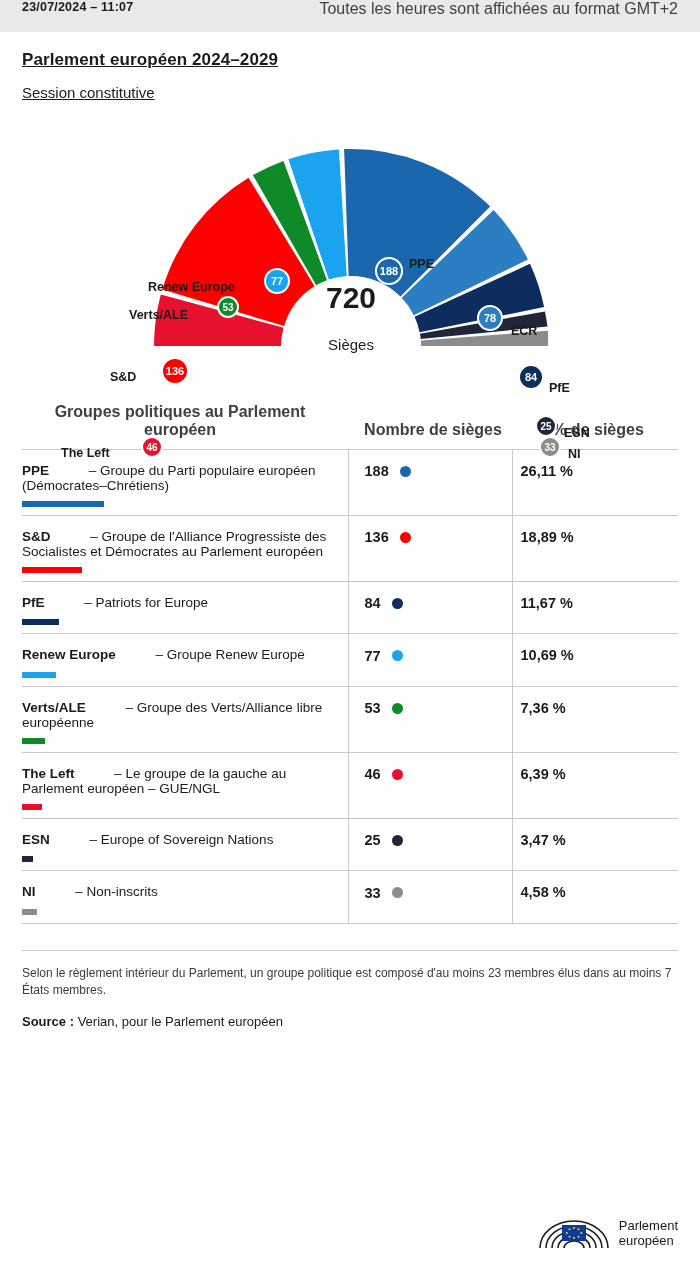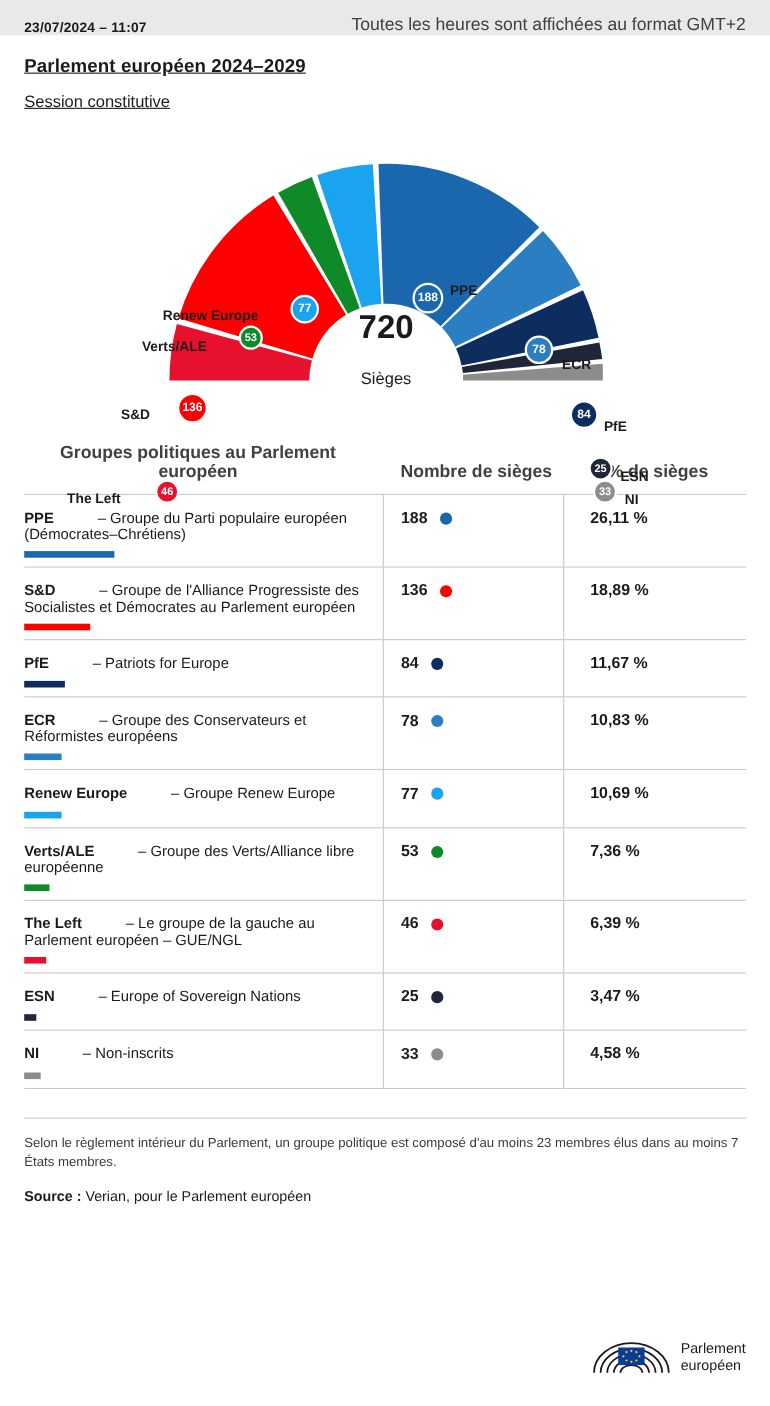--- a/index.html
+++ b/index.html
@@ -14,21 +14,21 @@
     min-height: 1278px;
     position: relative;
     background: #ffffff;
   }
 
   
   .topbar {
     height: 32px;
     background: #e9e9e9;
     display: flex;
-    align-items: flex-end;
+    align-items: flex-start;
     padding: 0 22px;
     font-size: 12.5px;
     color: #1b1b1b;
   }
   .topbar .ts { font-weight: bold; letter-spacing: 0.2px; }
   .topbar .tz {
     margin-left: auto;
     margin-right: 0;
     font-size: 16px;
     color: #404040;
@@ -120,21 +120,21 @@
   .table thead th.c3 { padding-left: 16px; }
   .table tbody td {
     border-bottom: 1px solid #c9c9c9;
     border-right: 1px solid #c9c9c9;
     padding: 13px 10px 22px 0;
     vertical-align: top;
     position: relative;
   }
   .table tbody td.c1 { width: 326px; padding-right: 18px; }
   .table tbody td.c2 { width: 164px; padding-left: 16px; white-space: nowrap; }
-  .table tbody td.c3 { width: 166px; padding-left: 24px; border-right: none; }
+  .table tbody td.c3 { width: 166px; padding-left: 8px; border-right: none; }
   .grp-abbr { font-weight: bold; }
   .grp-rest { font-weight: normal; margin-left: 36px; }
   .seats {
     font-weight: bold;
     font-size: 14.5px;
     display: inline-block;
     vertical-align: middle;
   }
   .dot {
     display: inline-block;
@@ -287,33 +287,20 @@
         <td class="c1">
           <span class="grp-abbr">PfE</span><span class="grp-rest"> – Patriots for Europe</span>
           <span class="bar" style="width:37px; background:#0d2d5e;"></span>
         </td>
         <td class="c2">
           <span class="seats">84</span>
           <span class="dot" style="background:#0d2d5e;"></span>
         </td>
         <td class="c3">
           <span class="pct">11,67 %</span>
-        </td>
-      </tr>
-      <tr>
-        <td class="c1">
-          <span class="grp-abbr">ECR</span><span class="grp-rest"> – Groupe des Conservateurs et Réformistes européens</span>
-          <span class="bar" style="width:34px; background:#2b7ec1;"></span>
-        </td>
-        <td class="c2">
-          <span class="seats">78</span>
-          <span class="dot" style="background:#2b7ec1;"></span>
-        </td>
-        <td class="c3">
-          <span class="pct">10,83 %</span>
         </td>
       </tr>
       <tr>
         <td class="c1">
           <span class="grp-abbr">Renew Europe</span><span class="grp-rest"> – Groupe Renew Europe</span>
           <span class="bar" style="width:34px; background:#1aa3ee;"></span>
         </td>
         <td class="c2">
           <span class="seats">77</span>
           <span class="dot" style="background:#1aa3ee;"></span>

